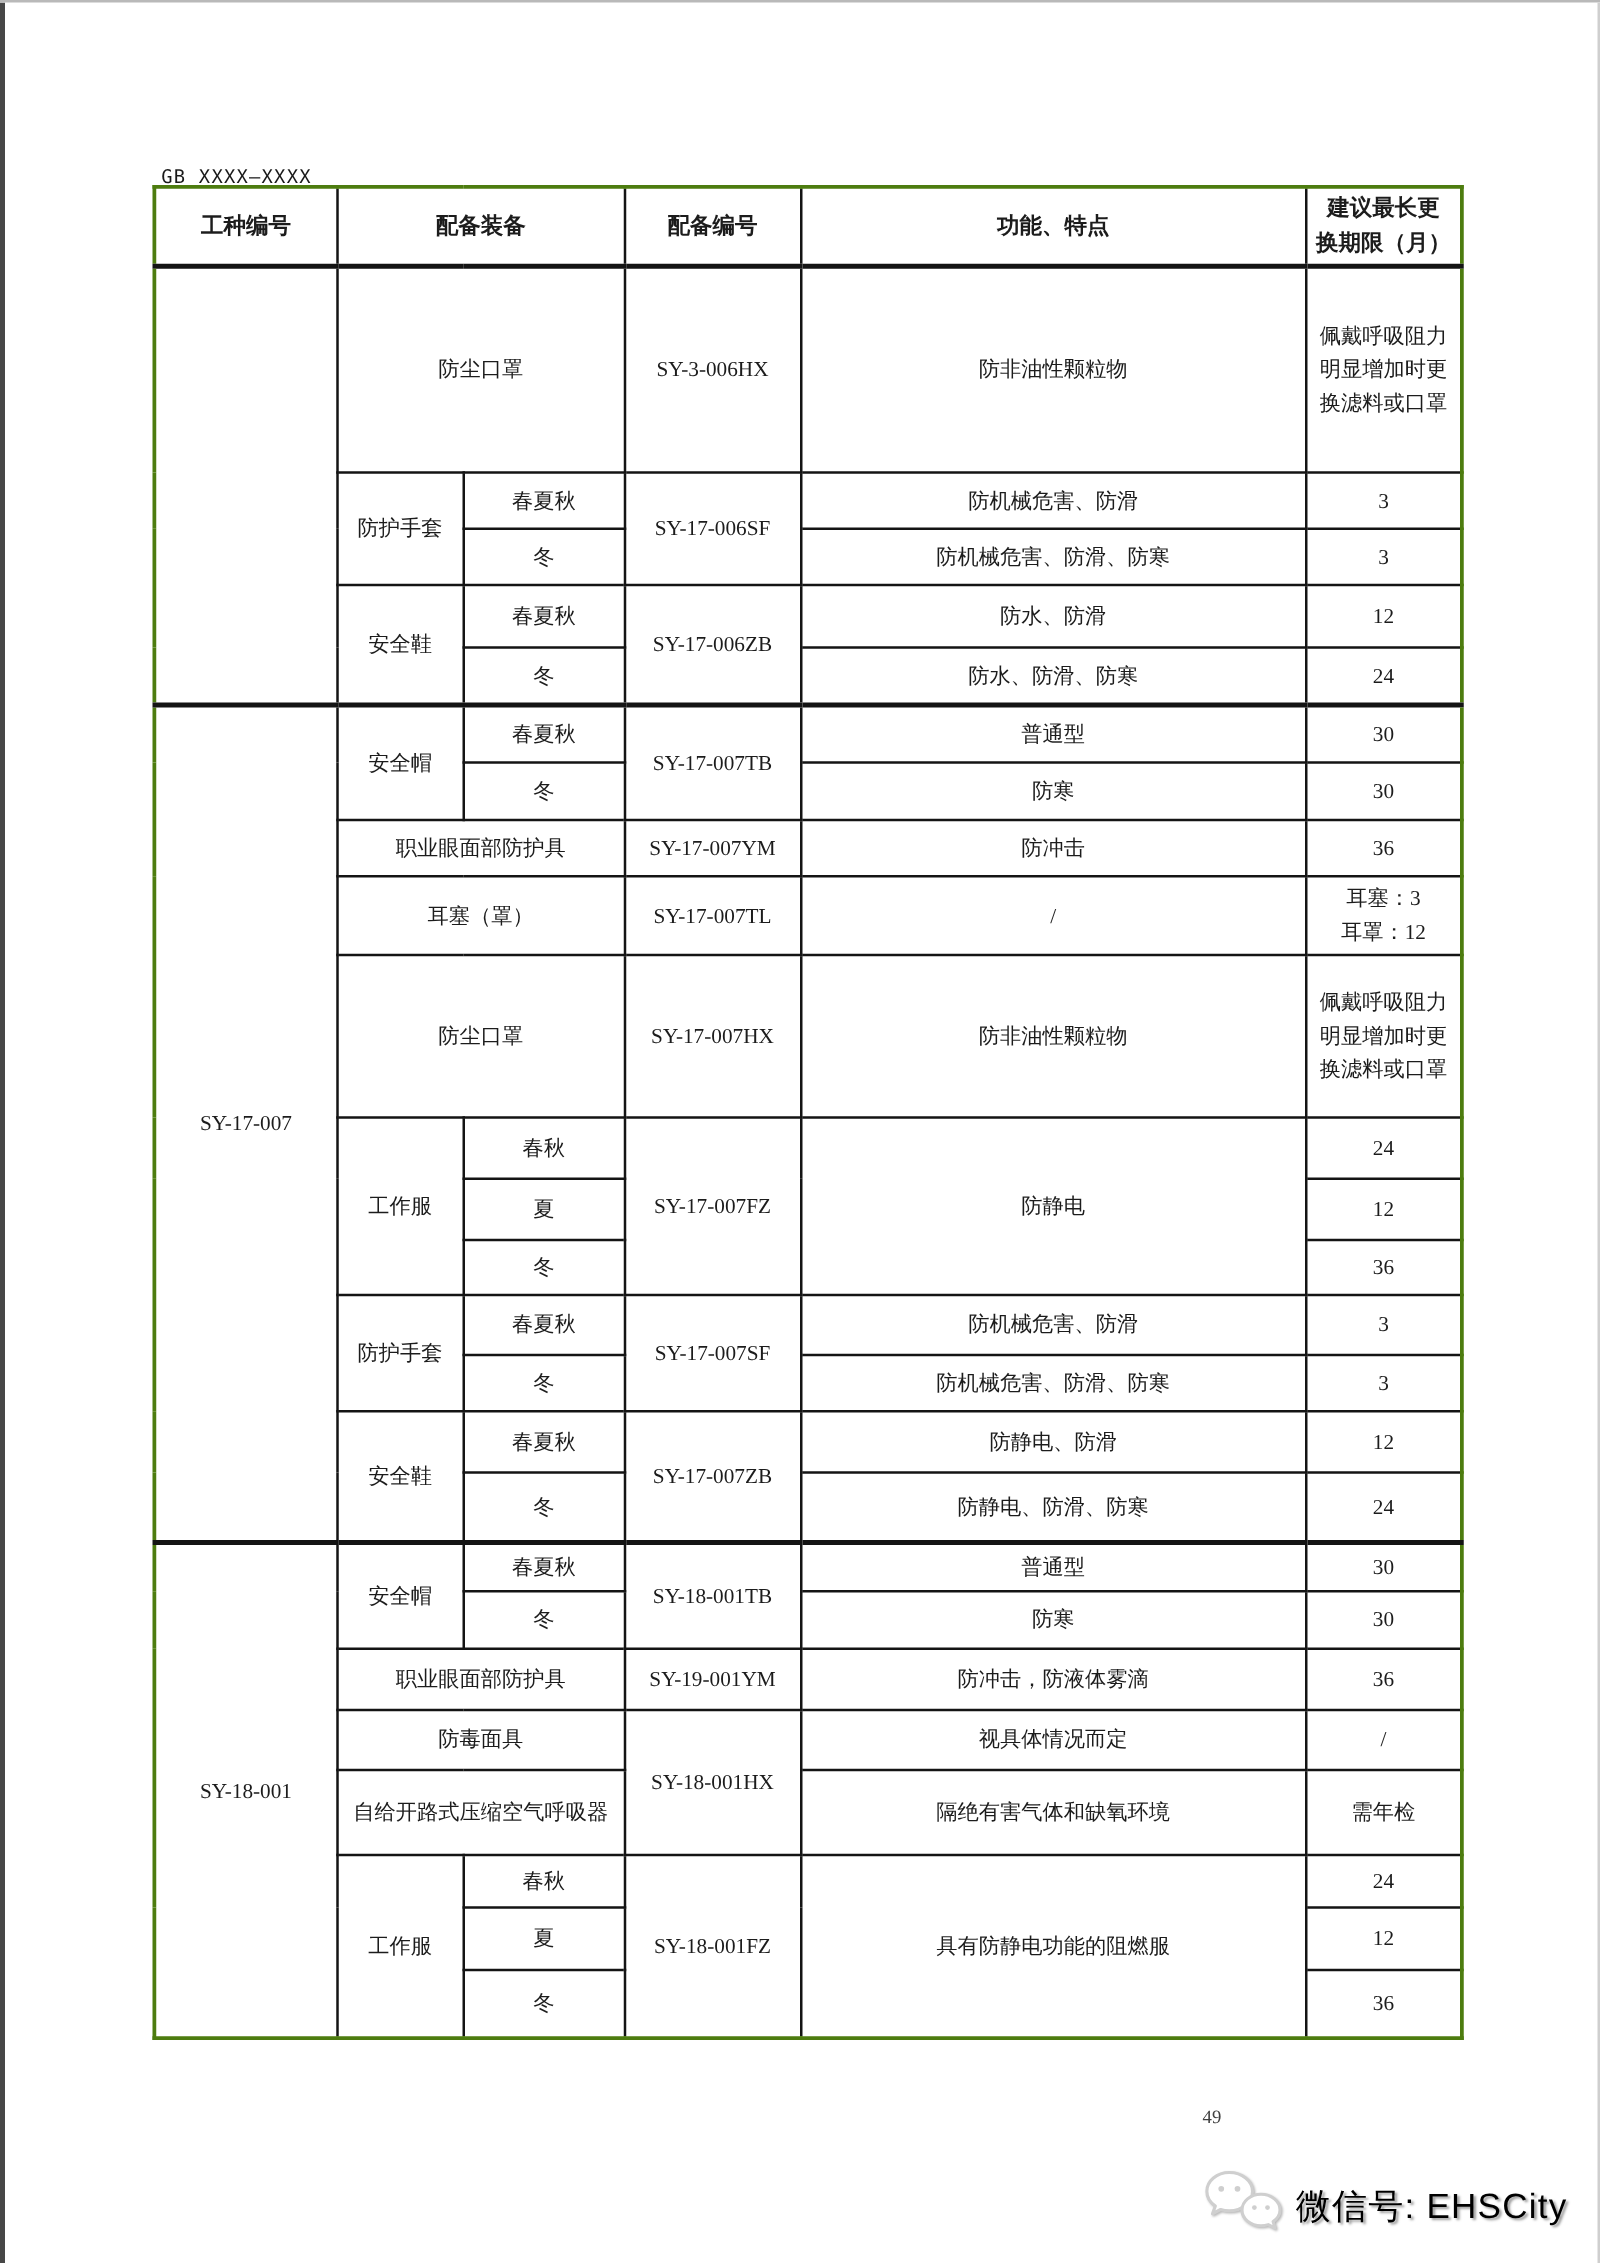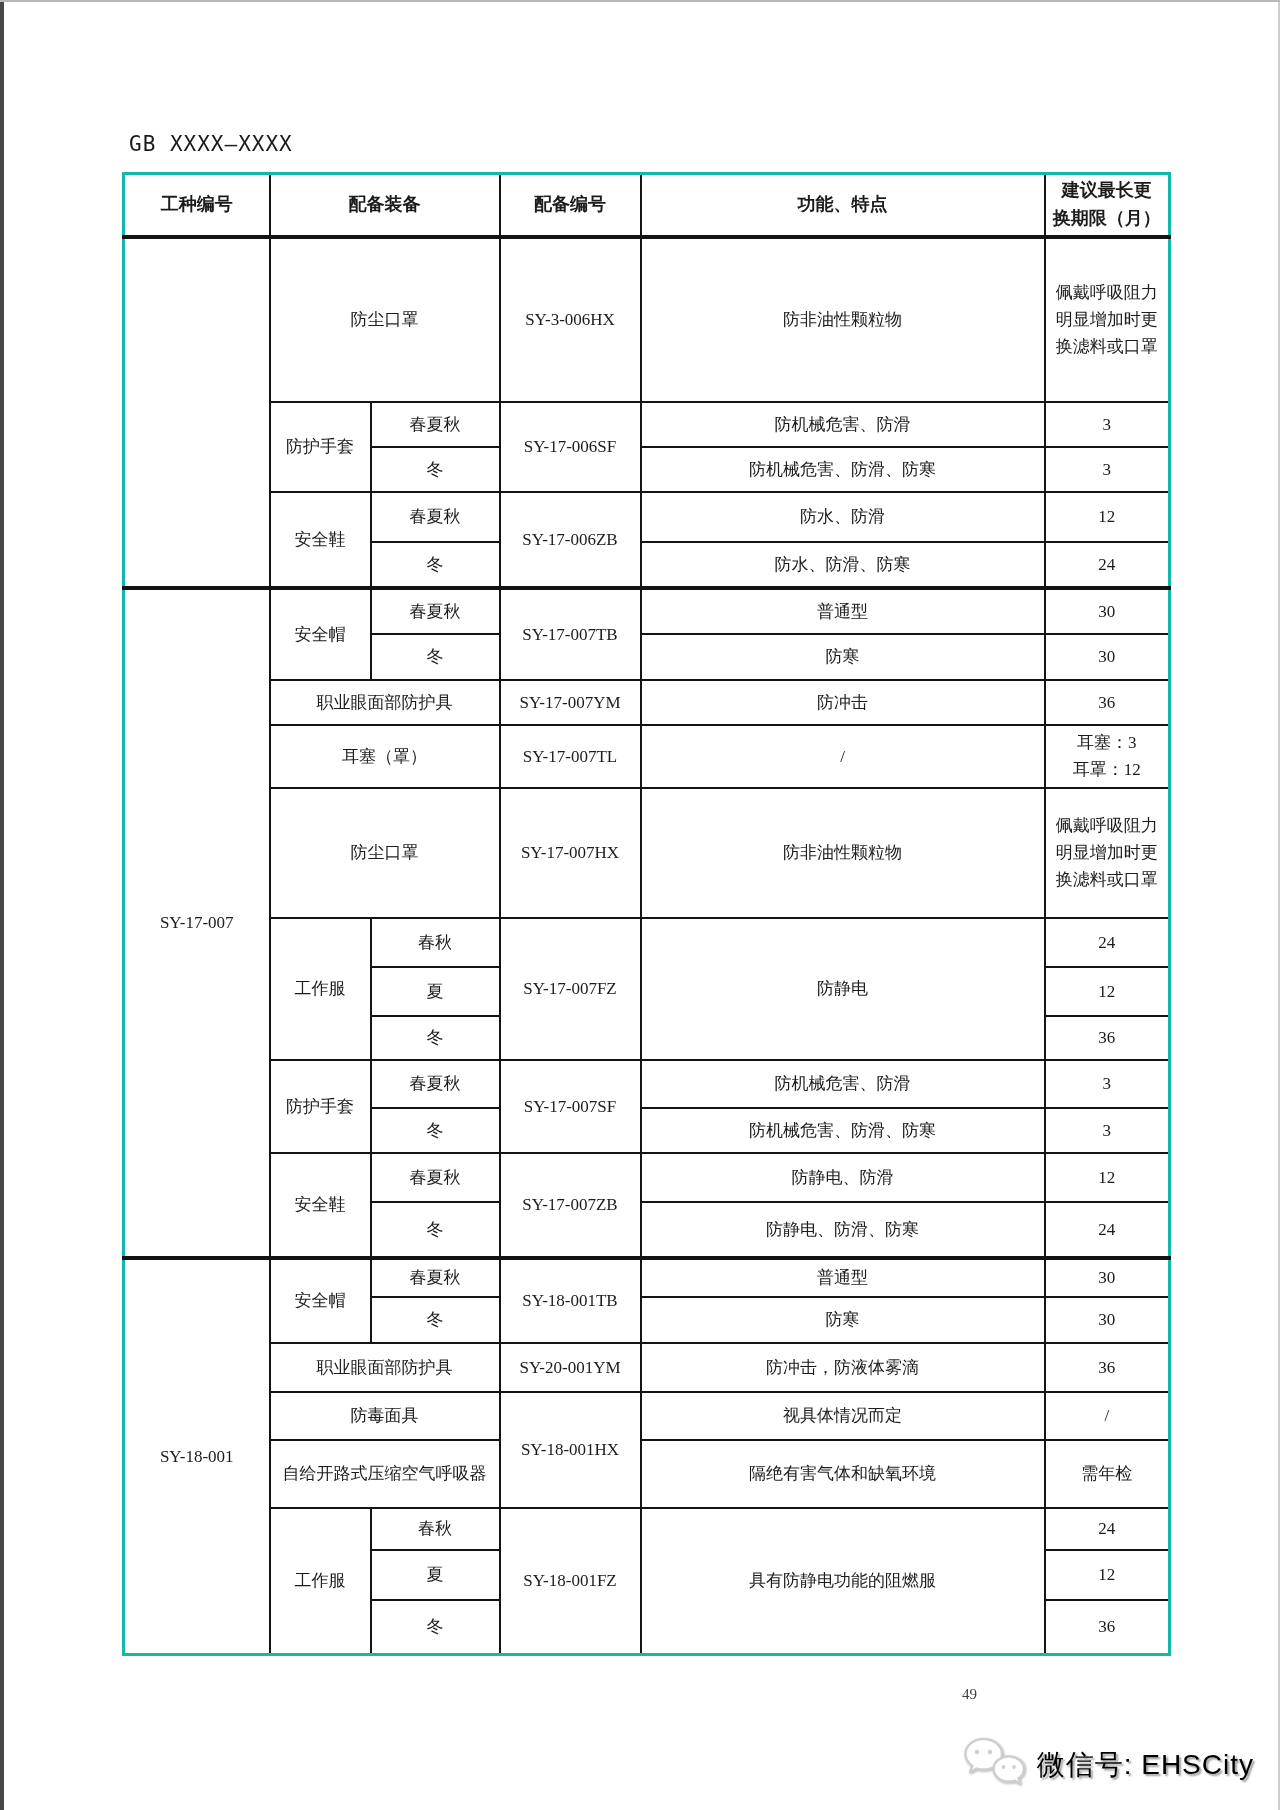--- a/index.html
+++ b/index.html
@@ -7,27 +7,27 @@
     position:relative;width:1280px;height:1810px;background:#ffffff;
     overflow:hidden;border-top:2px solid #b9b9b9;
     font-family:"Liberation Serif","DejaVu Serif",serif;
   }
   .page::before{content:"";position:absolute;left:0;top:0;width:4px;height:100%;background:#474747;}
   .page::after{content:"";position:absolute;right:0;top:0;width:2px;height:100%;background:#cfcfcf;}
 
   .doc-code{
     position:absolute;left:129px;top:130px;
     font-family:"DejaVu Sans Mono","Liberation Mono",monospace;
-    font-size:21px;color:#1a1a1a;letter-spacing:1px;
+    font-size:15px;color:#1a1a1a;letter-spacing:1px;
   }
 
   table.ppe{
-    position:absolute;left:122px;top:170px;width:1046px;
+    position:absolute;left:122px;top:146px;width:1046px;
     border-collapse:collapse;table-layout:fixed;
-    border:3px solid #14b8a6;
+    border:3px solid #4d7c0f;
   }
   table.ppe th, table.ppe td{
     border:2px solid #141414;
     vertical-align:middle;text-align:center;
     font-size:17px;color:#1c1c1c;line-height:1.6;
     white-space:pre-line;padding:2px 4px;
     overflow:hidden;
   }
   table.ppe th{
     font-weight:bold;font-size:18px;border-bottom-width:4px;padding:2px 4px;line-height:1.55;
@@ -192,21 +192,21 @@
           <td class="left">普通型</td>
           <td>30</td>
         </tr>
         <tr style="height: 46px;">
           <td>冬</td>
           <td class="left">防寒</td>
           <td>30</td>
         </tr>
         <tr style="height: 49px;">
           <td colspan="2">职业眼面部防护具</td>
-          <td>SY-20-001YM</td>
+          <td>SY-19-001YM</td>
           <td class="left">防冲击，防液体雾滴</td>
           <td>36</td>
         </tr>
         <tr style="height: 48px;">
           <td colspan="2">防毒面具</td>
           <td rowspan="2">SY-18-001HX</td>
           <td class="left">视具体情况而定</td>
           <td>/</td>
         </tr>
         <tr style="height: 68px;">

